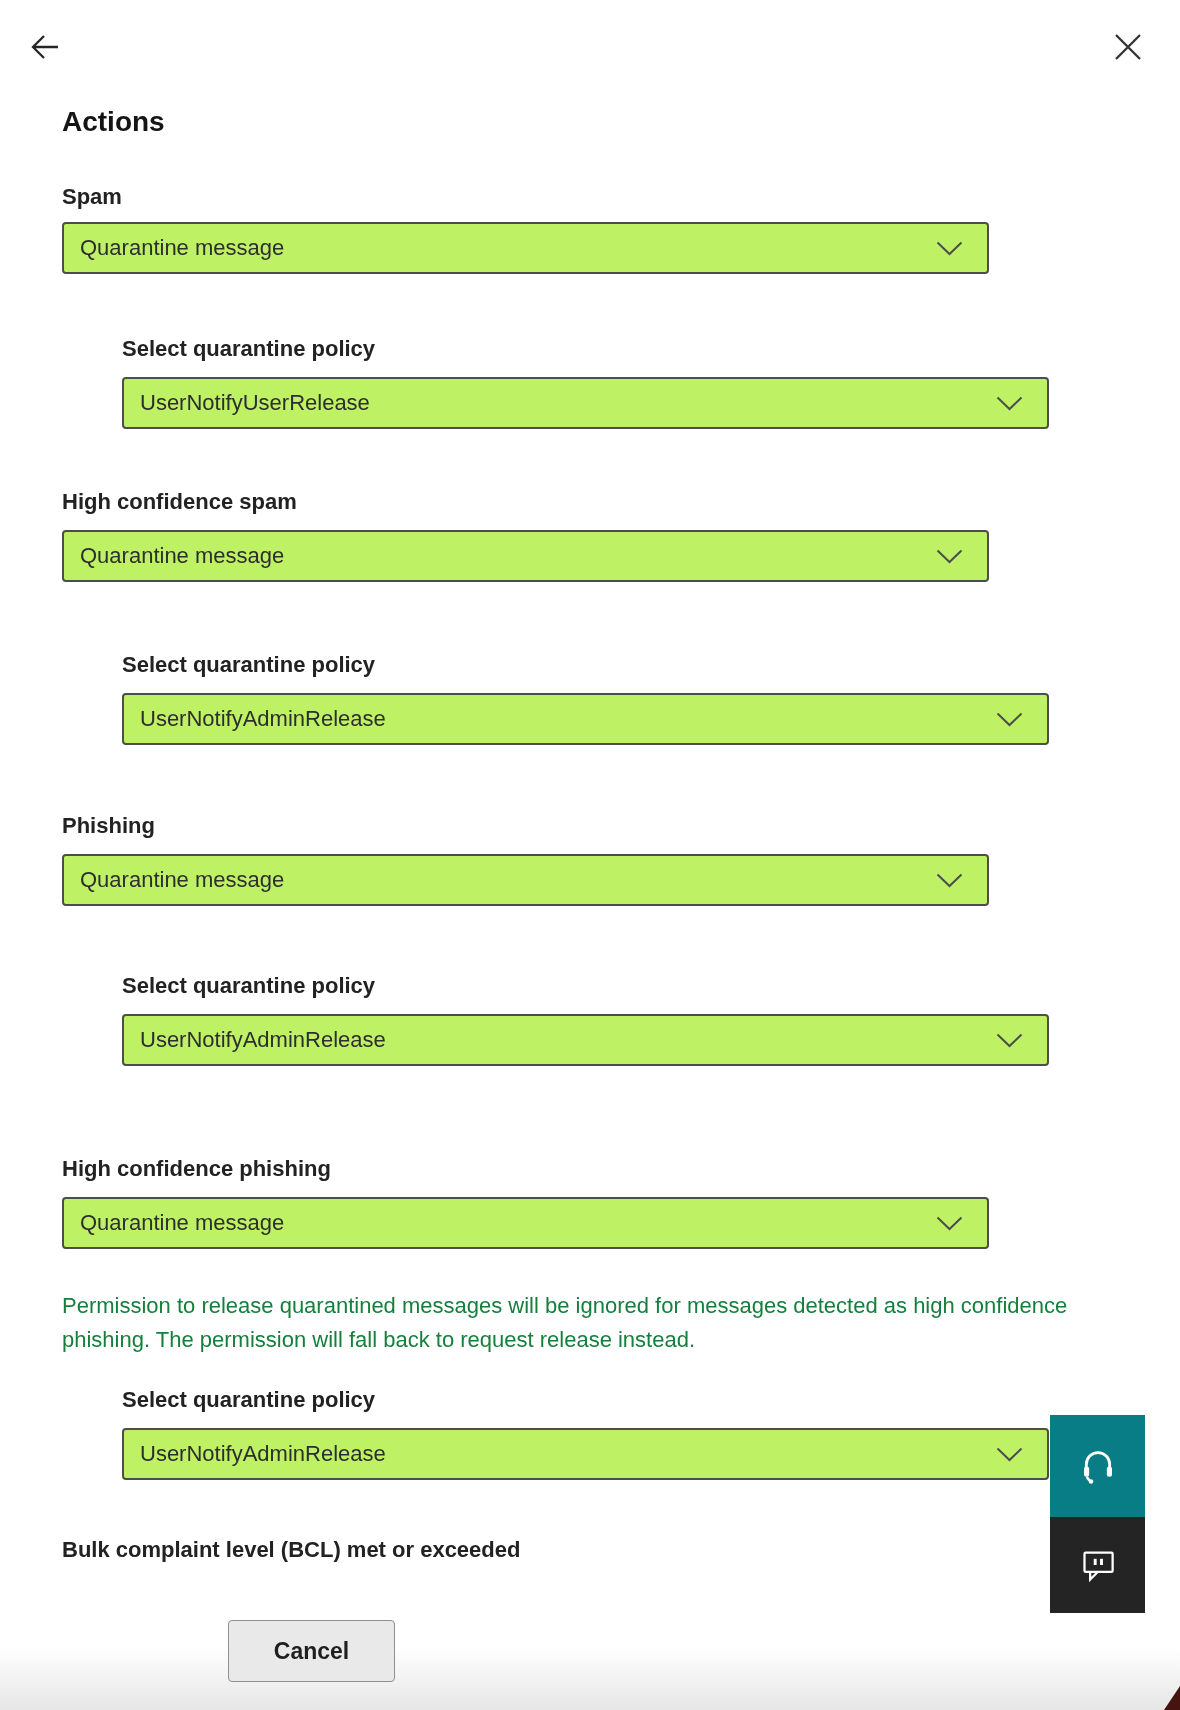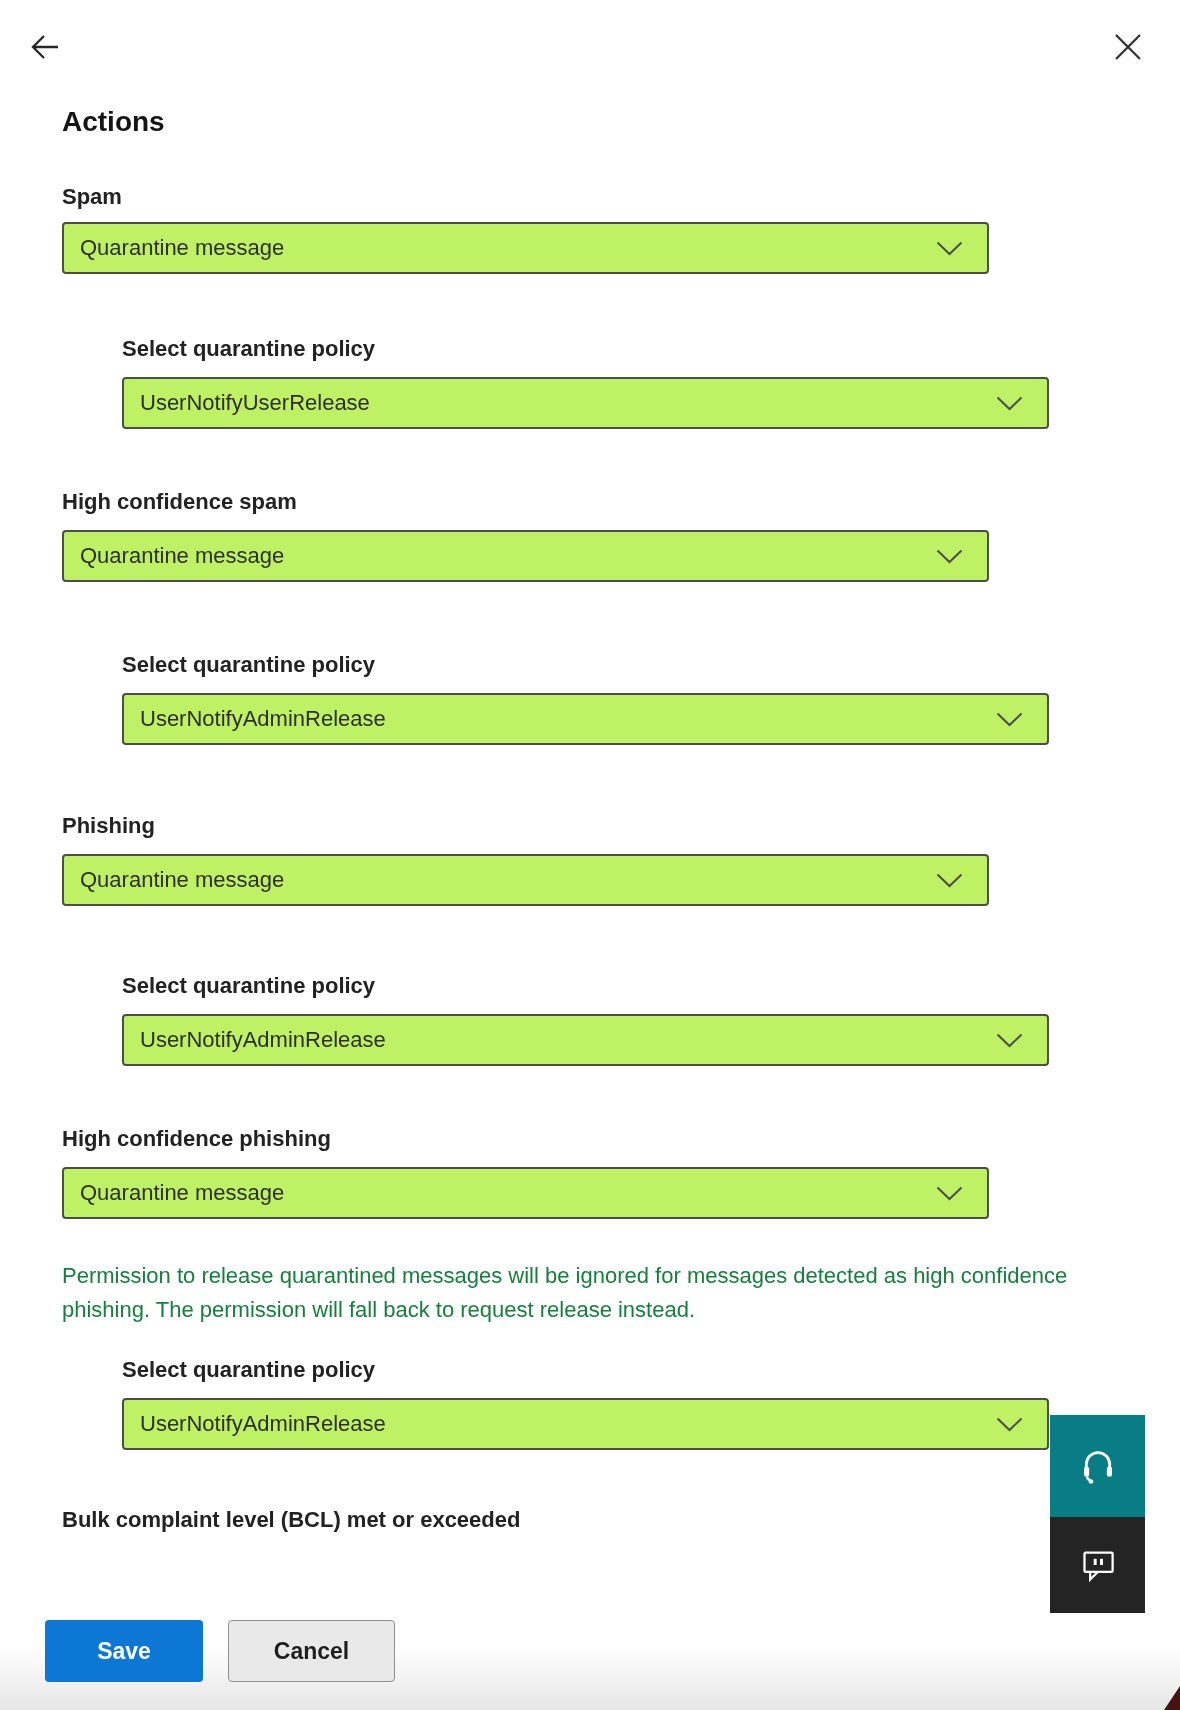--- a/index.html
+++ b/index.html
@@ -118,21 +118,21 @@
     </svg>
   </div>
   <div class="lbl indent" style="margin-top:65px;">Select quarantine policy</div>
   <div class="combo indent" style="margin-top:13px;">
     <span class="val">UserNotifyAdminRelease</span>
     <svg class="chev" width="27" height="15" viewBox="0 0 27 15">
       <path d="M1.5 1.5 L13.5 13 L25.5 1.5" fill="none" stroke="#4d4d4d" stroke-width="2"></path>
     </svg>
   </div>
 
-  <div class="lbl" style="margin-top:58px;">High confidence phishing</div>
+  <div class="lbl" style="margin-top:88px;">High confidence phishing</div>
   <div class="combo" style="margin-top:13px;">
     <span class="val">Quarantine message</span>
     <svg class="chev" width="27" height="15" viewBox="0 0 27 15">
       <path d="M1.5 1.5 L13.5 13 L25.5 1.5" fill="none" stroke="#4d4d4d" stroke-width="2"></path>
     </svg>
   </div>
 
   <div class="note">Permission to release quarantined messages will be ignored for messages detected as high confidence phishing. The permission will fall back to request release instead.</div>
 
   <div class="lbl indent" style="margin-top:28px;">Select quarantine policy</div>
@@ -140,21 +140,20 @@
     <span class="val">UserNotifyAdminRelease</span>
     <svg class="chev" width="27" height="15" viewBox="0 0 27 15">
       <path d="M1.5 1.5 L13.5 13 L25.5 1.5" fill="none" stroke="#4d4d4d" stroke-width="2"></path>
     </svg>
   </div>
 
   <div class="lbl" style="margin-top:55px;">Bulk complaint level (BCL) met or exceeded</div>
 </div>
 
 <div class="footer">
-  <button class="btn btn-save">Save</button>
   <button class="btn btn-cancel">Cancel</button>
 </div>
 
 <button class="side-btn side-help">
   <svg width="40" height="40" viewBox="0 0 24 24">
     <path d="M5 14 V11 a7 7 0 0 1 14 0 v3" fill="none" stroke="#ffffff" stroke-width="1.7"></path>
     <rect x="3.6" y="12.3" width="3.1" height="6.2" rx="1.5" fill="#ffffff"></rect>
     <rect x="17.3" y="12.3" width="3.1" height="6.2" rx="1.5" fill="#ffffff"></rect>
     <path d="M5.2 18.6 l1.7 2.1" fill="none" stroke="#ffffff" stroke-width="1.6"></path>
     <circle cx="7.8" cy="21.3" r="1.4" fill="#ffffff"></circle>

